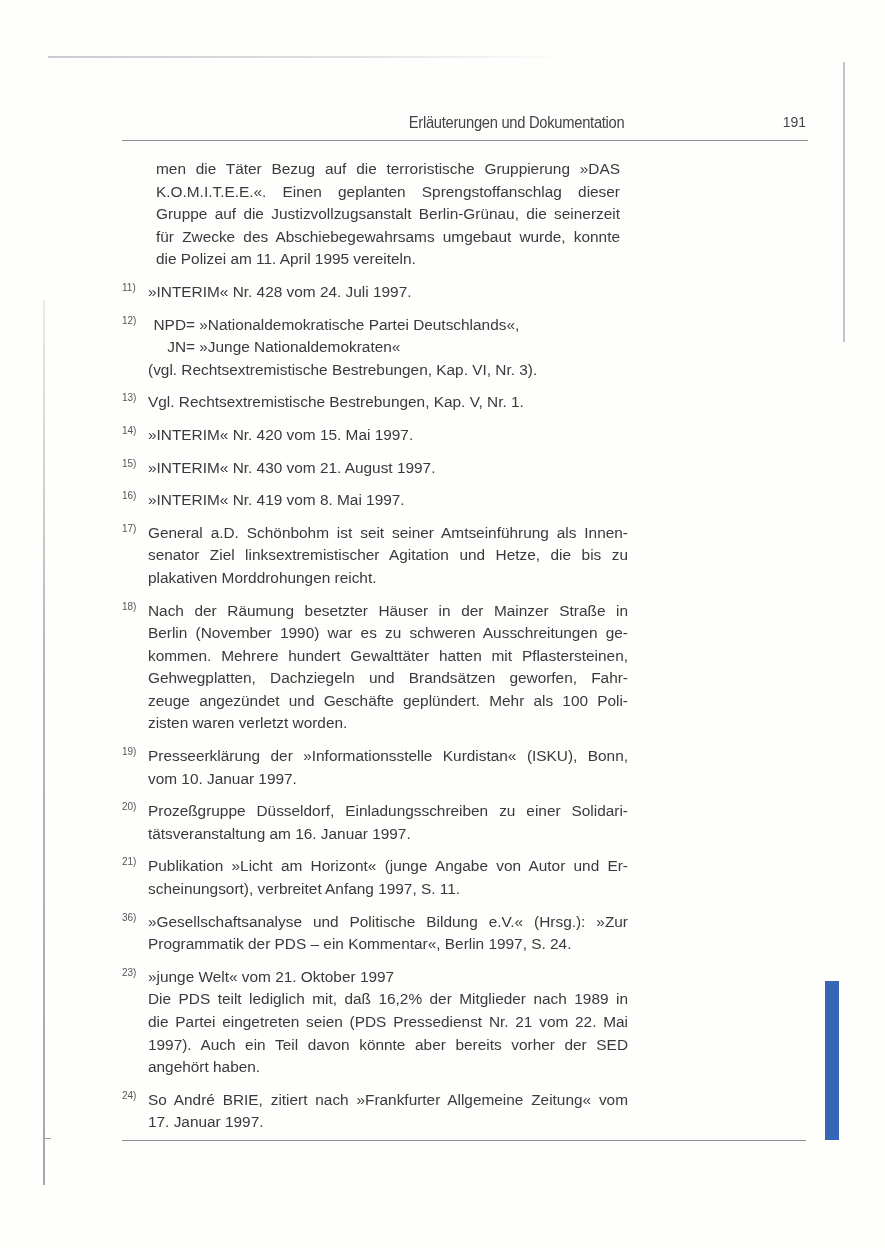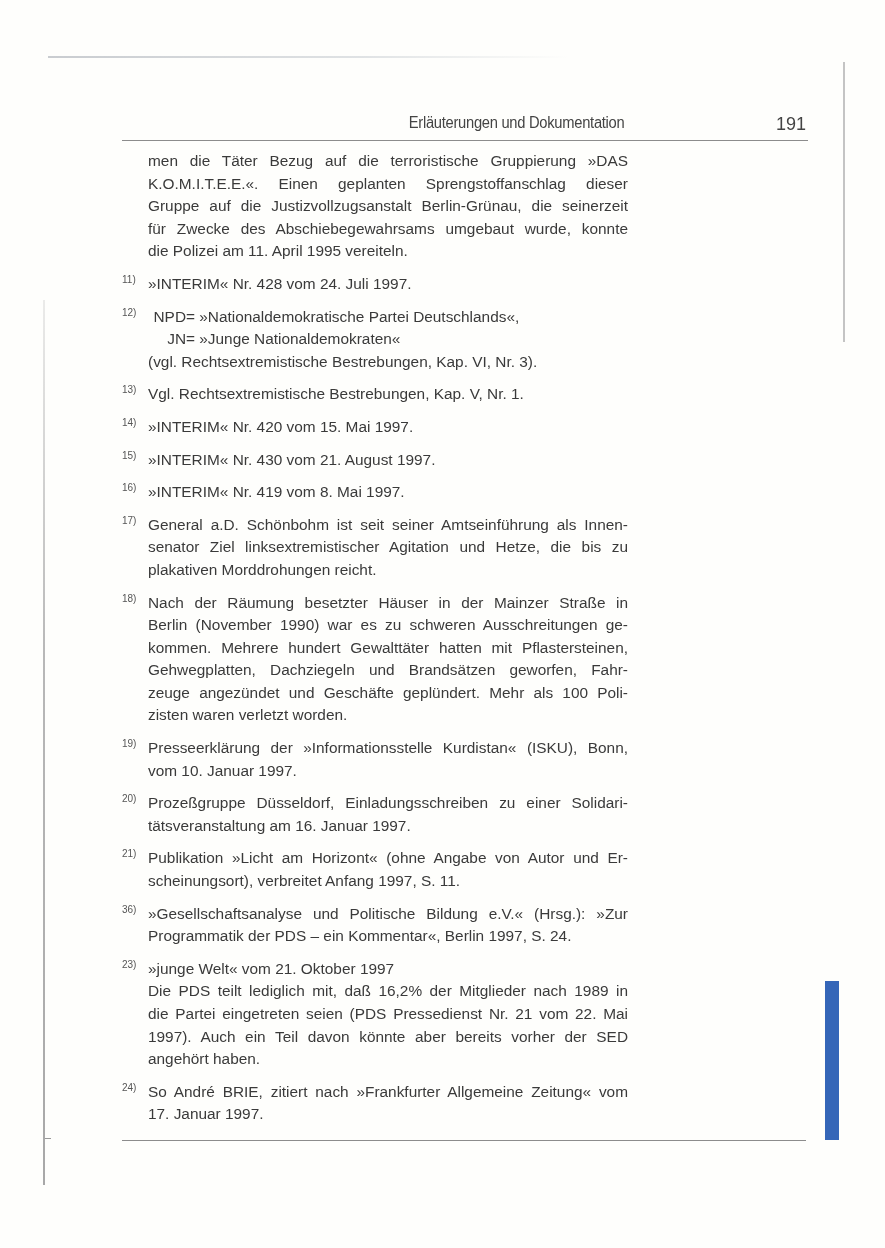--- a/index.html
+++ b/index.html
@@ -28,30 +28,30 @@
   .header {
     position: absolute; left: 122px; top: 112px; width: 686px; height: 28px;
   }
   .header-title {
     position: absolute; right: 184px; top: 2px;
     font-size: 16px; letter-spacing: -0.3px; color: #444;
     transform: scaleX(0.92); transform-origin: right;
   }
   .page-number {
     position: absolute; right: 2px; top: 2px;
-    font-size: 18px; color: #444;
+    font-size: 14px; color: #444;
   }
   .header-rule {
     position: absolute; left: 122px; top: 140px; width: 686px; height: 1px; background: #8c8c8c;
   }
   .content {
     position: absolute; left: 122px; top: 150px; width: 506px;
     font-size: 15.4px; line-height: 22.6px;
   }
-  .para { margin: 0; padding-left: 26px; text-align: justify; hyphens: manual; }
+  .para { margin: 8px; padding-left: 26px; text-align: justify; hyphens: manual; }
   .continuation { margin-bottom: 10px; }
   .fn { position: relative; padding-left: 26px; margin-bottom: 10px; }
   .fn-num {
     position: absolute; left: 0; top: -4px;
     font-size: 10px; color: #555;
   }
   .fn-line { display: block; text-align: justify; text-align-last: left; }
   .fn-line.just { text-align-last: justify; }
   .def-row { display: flex; }
   .def-key { width: 38px; text-align: right; }
@@ -148,21 +148,21 @@
   </div>
 
   <div class="fn">
     <span class="fn-num">20)</span>
     <span class="fn-line just">Prozeßgruppe Düsseldorf, Einladungsschreiben zu einer Solidari-</span>
     <span class="fn-line">tätsveranstaltung am 16. Januar 1997.</span>
   </div>
 
   <div class="fn">
     <span class="fn-num">21)</span>
-    <span class="fn-line just">Publikation »Licht am Horizont« (ohne Angabe von Autor und Er-</span>
+    <span class="fn-line just">Publikation »Licht am Horizont« (junge Angabe von Autor und Er-</span>
     <span class="fn-line">scheinungsort), verbreitet Anfang 1997, S. 11.</span>
   </div>
 
   <div class="fn">
     <span class="fn-num">36)</span>
     <span class="fn-line just">»Gesellschaftsanalyse und Politische Bildung e.V.« (Hrsg.): »Zur</span>
     <span class="fn-line">Programmatik der PDS – ein Kommentar«, Berlin 1997, S. 24.</span>
   </div>
 
   <div class="fn">

